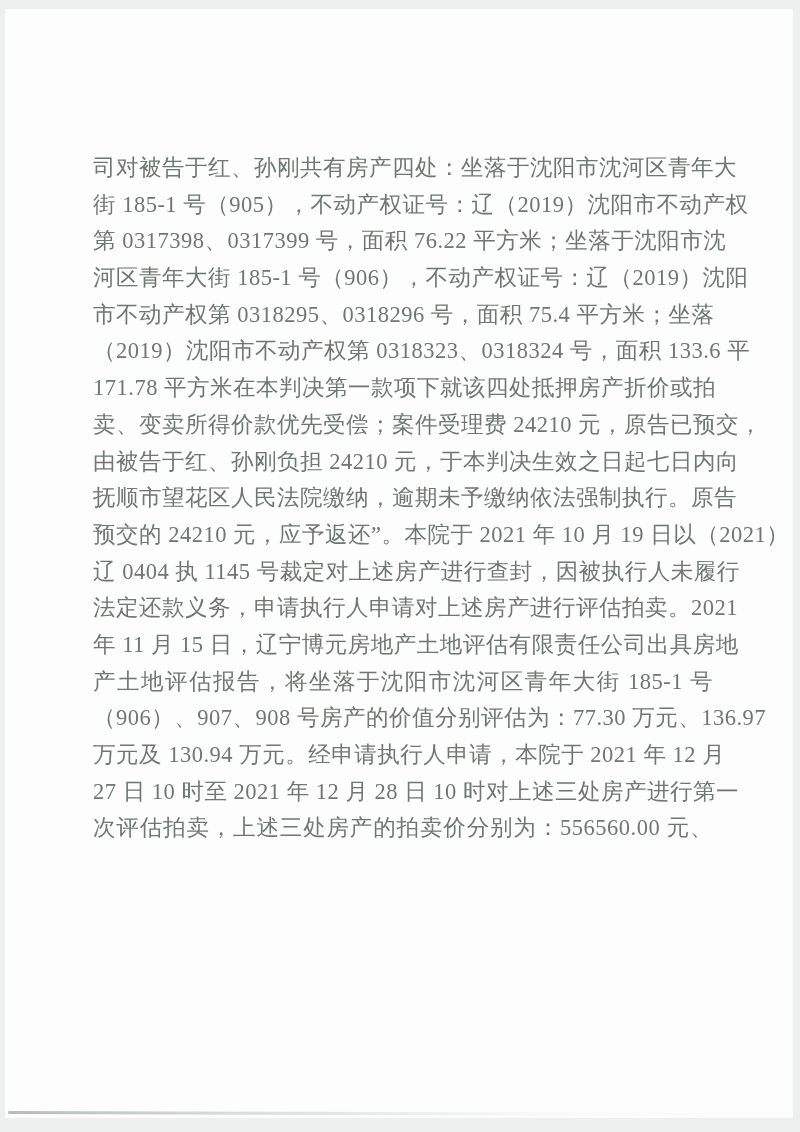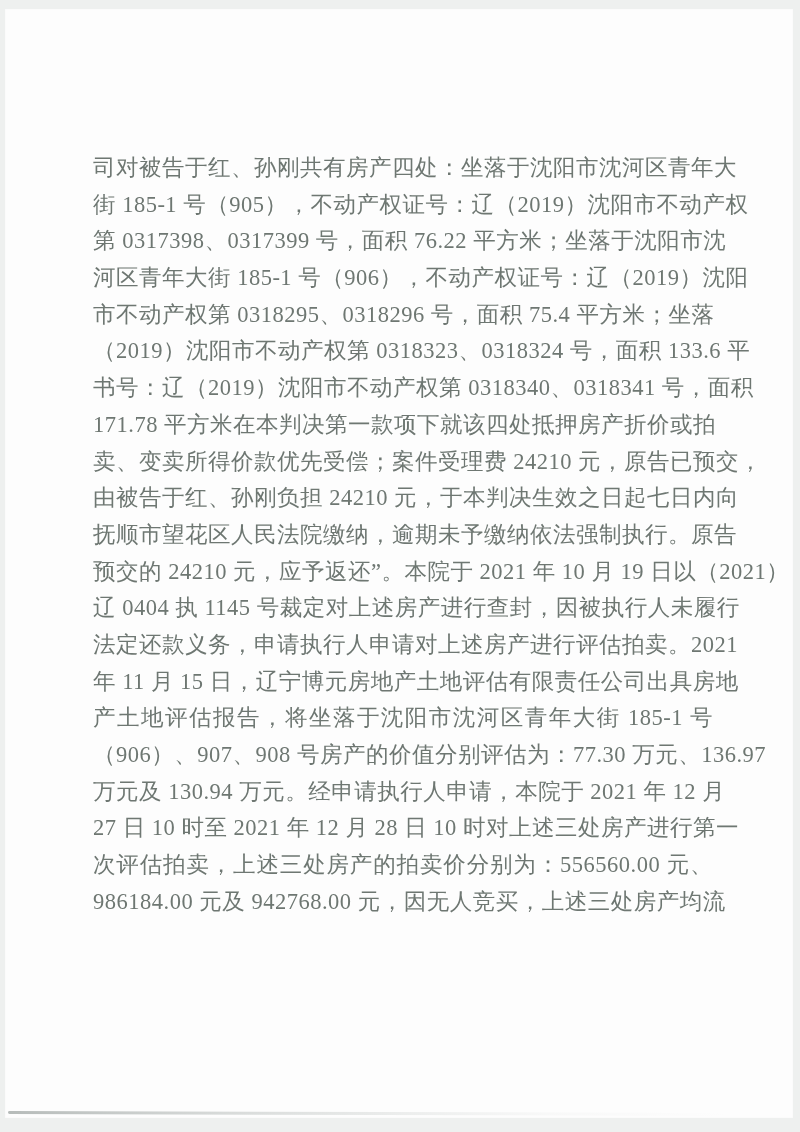--- a/index.html
+++ b/index.html
@@ -67,31 +67,29 @@
 
 <div class="canvas">
   <div class="page">
     <div class="doc-text">
         <div class="line">司对被告于红、孙刚共有房产四处：坐落于沈阳市沈河区青年大</div>
         <div class="line">街 185-1 号（905），不动产权证号：辽（2019）沈阳市不动产权</div>
         <div class="line">第 0317398、0317399 号，面积 76.22 平方米；坐落于沈阳市沈</div>
         <div class="line">河区青年大街 185-1 号（906），不动产权证号：辽（2019）沈阳</div>
         <div class="line">市不动产权第 0318295、0318296 号，面积 75.4 平方米；坐落</div>
         <div class="line">（2019）沈阳市不动产权第 0318323、0318324 号，面积 133.6 平</div>
-        <div class="line">书号：辽（2019）沈阳市不动产权第 0318340、0318341 号，面积</div>
         <div class="line">171.78 平方米在本判决第一款项下就该四处抵押房产折价或拍</div>
         <div class="line">卖、变卖所得价款优先受偿；案件受理费 24210 元，原告已预交，</div>
         <div class="line">由被告于红、孙刚负担 24210 元，于本判决生效之日起七日内向</div>
         <div class="line">抚顺市望花区人民法院缴纳，逾期未予缴纳依法强制执行。原告</div>
         <div class="line">预交的 24210 元，应予返还”。本院于 2021 年 10 月 19 日以（2021）</div>
         <div class="line">辽 0404 执 1145 号裁定对上述房产进行查封，因被执行人未履行</div>
         <div class="line">法定还款义务，申请执行人申请对上述房产进行评估拍卖。2021</div>
         <div class="line">年 11 月 15 日，辽宁博元房地产土地评估有限责任公司出具房地</div>
         <div class="line">产土地评估报告，将坐落于沈阳市沈河区青年大街 185-1 号</div>
         <div class="line">（906）、907、908 号房产的价值分别评估为：77.30 万元、136.97</div>
         <div class="line">万元及 130.94 万元。经申请执行人申请，本院于 2021 年 12 月</div>
         <div class="line">27 日 10 时至 2021 年 12 月 28 日 10 时对上述三处房产进行第一</div>
         <div class="line">次评估拍卖，上述三处房产的拍卖价分别为：556560.00 元、</div>
-        <div class="line">986184.00 元及 942768.00 元，因无人竞买，上述三处房产均流</div>
       </div>
   </div>
   <div class="page-edge-line"></div>
 </div>
 
 </body></html>

